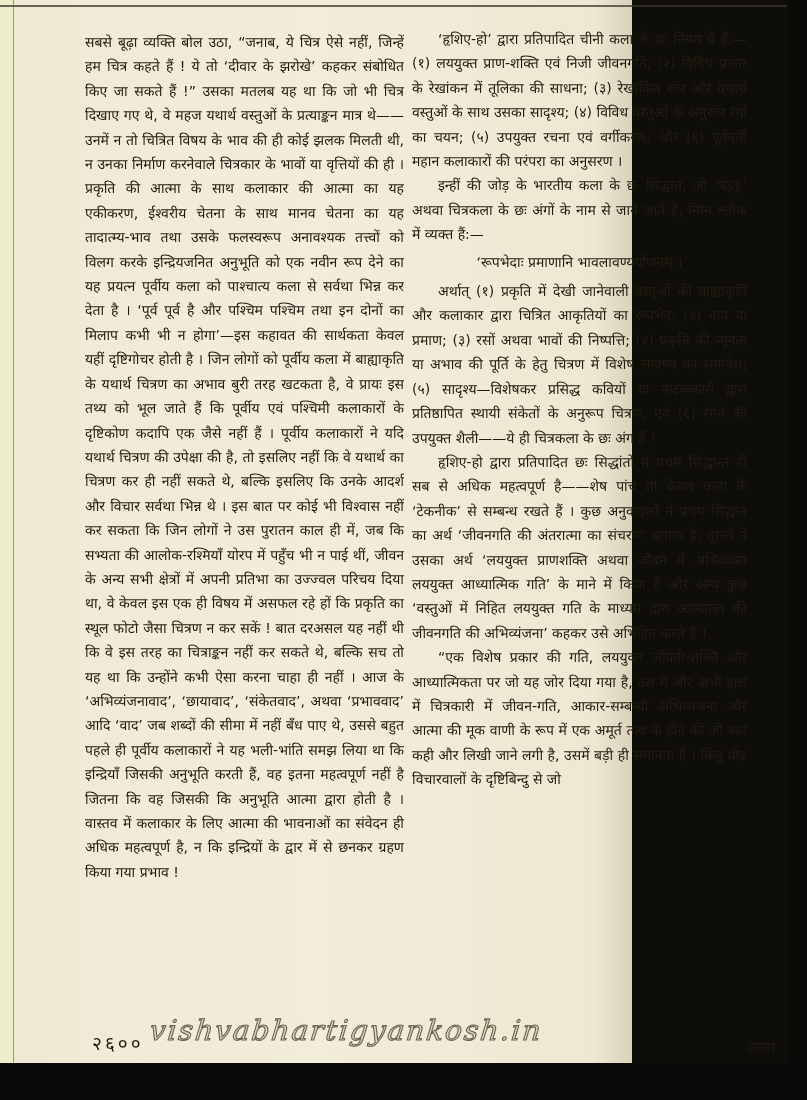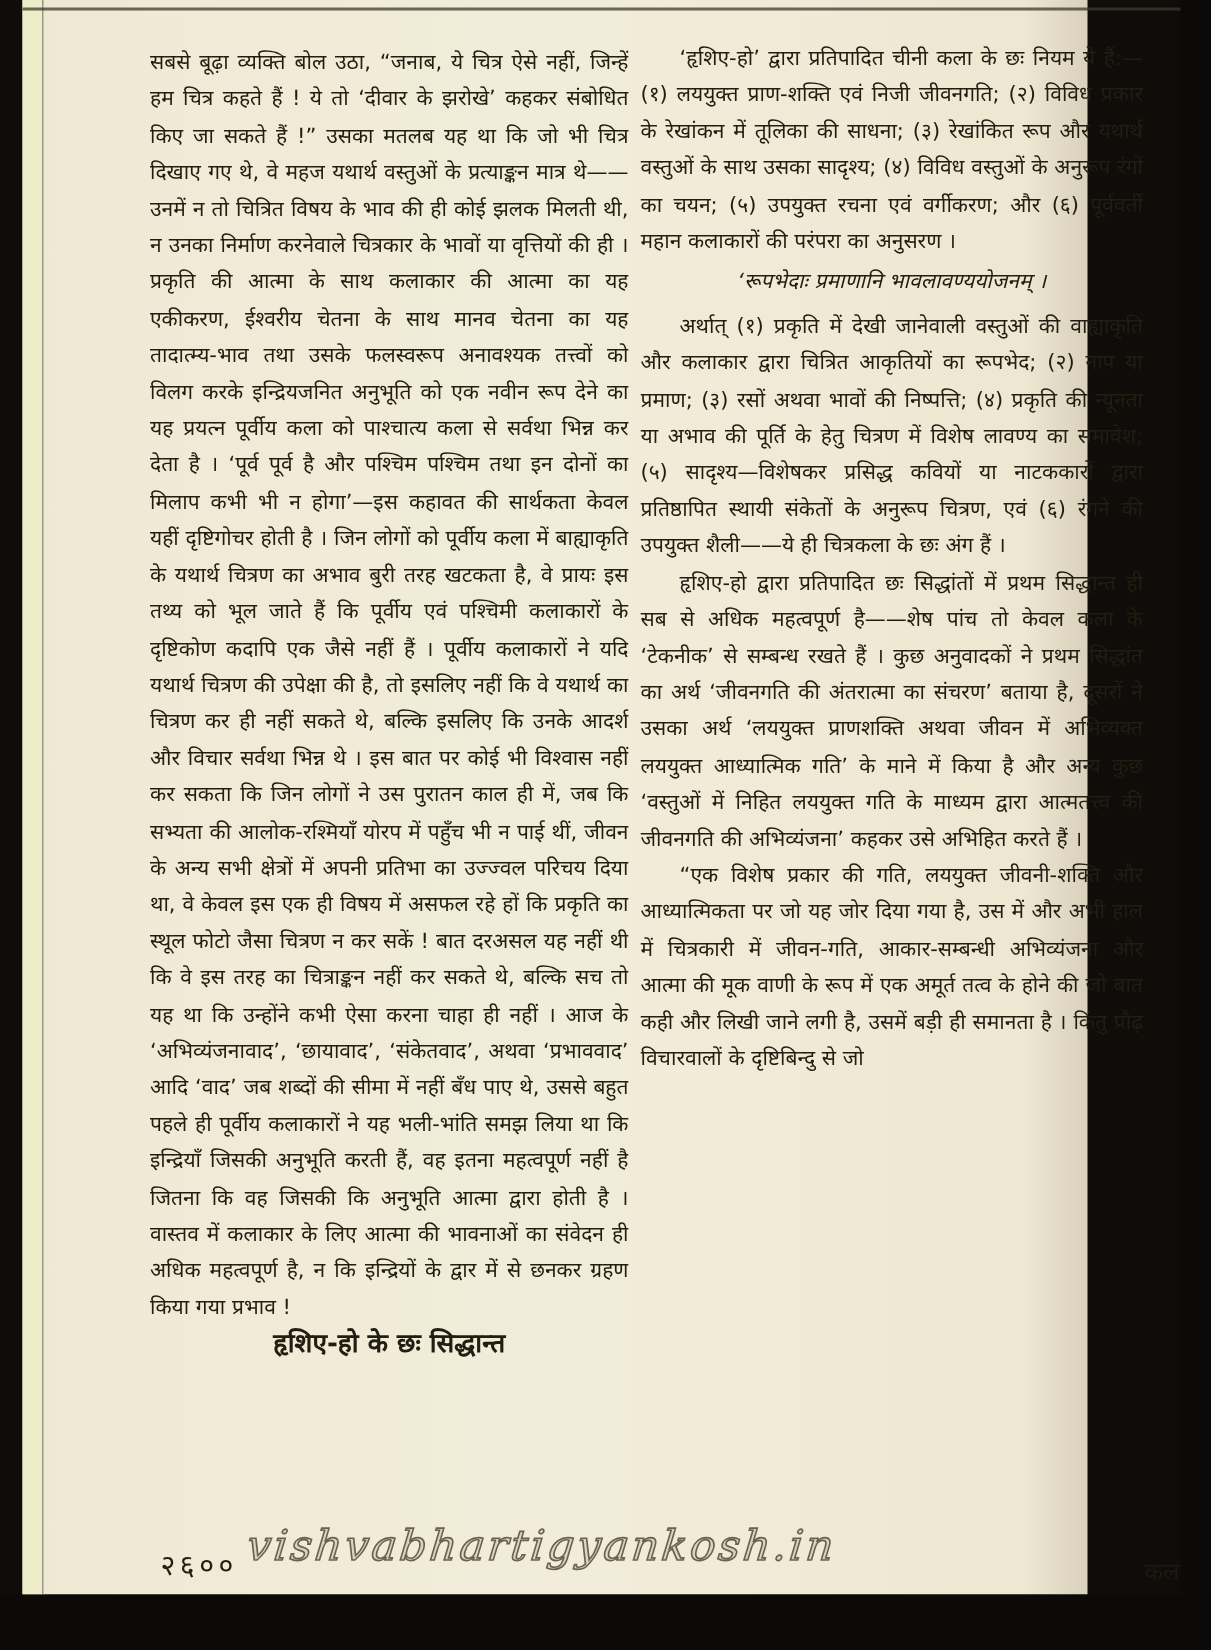--- a/index.html
+++ b/index.html
@@ -2,21 +2,21 @@
 <html><head>
 <meta charset="utf-8">
 <style>
   html, body { margin:0; padding:0; }
   body {
     width:807px; height:1100px; position:relative; overflow:hidden;
     background:#0e0d0a;
     font-family:"DejaVu Sans", sans-serif;
   }
   .page {
-    position:absolute; left:15px; top:0; width:710px; height:1063px;
+    position:absolute; left:0; top:0; width:632px; height:1063px;
     background:linear-gradient(90deg,#efe9d4 0%,#f2edda 50%,#eee7d2 94%,#d9d1bb 100%);
   }
   .left-strip {
     position:absolute; left:0; top:0; width:13px; height:1063px;
     background:#edeec9; border-right:1px solid #9b9784;
   }
   .top-line {
     position:absolute; left:0; top:5px; width:787px; height:2px;
     background:#3c382c; opacity:.75;
   }
@@ -26,21 +26,21 @@
   }
   .col-left  { left:85px;  top:30px; width:319px; height:995px; }
   .col-right { left:412px; top:27px; width:335px; height:1002px; }
   .col p { margin:0; }
   .indent { text-indent:26px; }
   .heading {
     text-align:center; font-weight:bold; font-size:17.5px;
     margin:15px 0 13px; text-indent:0;
   }
   .verse { text-align:center; margin:3px 0 5px; }
-  .verse div { line-height:24.4px;font-style:italic; }
+  .verse div { line-height:24.4px; }
   .page-num {
     position:absolute; left:92px; top:1030px; font-size:19px;
     letter-spacing:3px; color:#241e12;
   }
   .watermark {
     position:absolute; left:150px; top:1014px; font-size:28px;
     font-style:italic; letter-spacing:2px; transform:skewX(-6deg);
     font-family:"DejaVu Serif", serif;
     color:rgba(120,112,90,.18);
     -webkit-text-stroke:1.1px rgba(82,76,58,.85);
@@ -57,25 +57,25 @@
 </style>
 </head>
 <body>
 
 <div class="page">
   <div class="left-strip"></div>
   <div class="top-line"></div>
 
   <div class="col col-left">
     <p>सबसे बूढ़ा व्यक्ति बोल उठा, “जनाब, ये चित्र ऐसे नहीं, जिन्हें हम चित्र कहते हैं ! ये तो ‘दीवार के झरोखे’ कहकर संबोधित किए जा सकते हैं !” उसका मतलब यह था कि जो भी चित्र दिखाए गए थे, वे महज यथार्थ वस्तुओं के प्रत्याङ्कन मात्र थे——उनमें न तो चित्रित विषय के भाव की ही कोई झलक मिलती थी, न उनका निर्माण करनेवाले चित्रकार के भावों या वृत्तियों की ही । प्रकृति की आत्मा के साथ कलाकार की आत्मा का यह एकीकरण, ईश्वरीय चेतना के साथ मानव चेतना का यह तादात्म्य-भाव तथा उसके फलस्वरूप अनावश्यक तत्त्वों को विलग करके इन्द्रियजनित अनुभूति को एक नवीन रूप देने का यह प्रयत्न पूर्वीय कला को पाश्चात्य कला से सर्वथा भिन्न कर देता है । ‘पूर्व पूर्व है और पश्चिम पश्चिम तथा इन दोनों का मिलाप कभी भी न होगा’—इस कहावत की सार्थकता केवल यहीं दृष्टिगोचर होती है । जिन लोगों को पूर्वीय कला में बाह्याकृति के यथार्थ चित्रण का अभाव बुरी तरह खटकता है, वे प्रायः इस तथ्य को भूल जाते हैं कि पूर्वीय एवं पश्चिमी कलाकारों के दृष्टिकोण कदापि एक जैसे नहीं हैं । पूर्वीय कलाकारों ने यदि यथार्थ चित्रण की उपेक्षा की है, तो इसलिए नहीं कि वे यथार्थ का चित्रण कर ही नहीं सकते थे, बल्कि इसलिए कि उनके आदर्श और विचार सर्वथा भिन्न थे । इस बात पर कोई भी विश्वास नहीं कर सकता कि जिन लोगों ने उस पुरातन काल ही में, जब कि सभ्यता की आलोक-रश्मियाँ योरप में पहुँच भी न पाई थीं, जीवन के अन्य सभी क्षेत्रों में अपनी प्रतिभा का उज्ज्वल परिचय दिया था, वे केवल इस एक ही विषय में असफल रहे हों कि प्रकृति का स्थूल फोटो जैसा चित्रण न कर सकें ! बात दरअसल यह नहीं थी कि वे इस तरह का चित्राङ्कन नहीं कर सकते थे, बल्कि सच तो यह था कि उन्होंने कभी ऐसा करना चाहा ही नहीं । आज के ‘अभिव्यंजनावाद’, ‘छायावाद’, ‘संकेतवाद’, अथवा ‘प्रभाववाद’ आदि ‘वाद’ जब शब्दों की सीमा में नहीं बँध पाए थे, उससे बहुत पहले ही पूर्वीय कलाकारों ने यह भली-भांति समझ लिया था कि इन्द्रियाँ जिसकी अनुभूति करती हैं, वह इतना महत्वपूर्ण नहीं है जितना कि वह जिसकी कि अनुभूति आत्मा द्वारा होती है । वास्तव में कलाकार के लिए आत्मा की भावनाओं का संवेदन ही अधिक महत्वपूर्ण है, न कि इन्द्रियों के द्वार में से छनकर ग्रहण किया गया प्रभाव !</p>
-    <p class="heading">हृशिए-हो के छः सिद्धान्त</p>
   </div>
 
   <div class="col col-right">
     <p class="indent">‘हृशिए-हो’ द्वारा प्रतिपादित चीनी कला के छः नियम ये हैं:—(१) लययुक्त प्राण-शक्ति एवं निजी जीवनगति; (२) विविध प्रकार के रेखांकन में तूलिका की साधना; (३) रेखांकित रूप और यथार्थ वस्तुओं के साथ उसका सादृश्य; (४) विविध वस्तुओं के अनुरूप रंगों का चयन; (५) उपयुक्त रचना एवं वर्गीकरण; और (६) पूर्ववर्ती महान कलाकारों की परंपरा का अनुसरण ।</p>
+    <p class="indent">इन्हीं की जोड़ के भारतीय कला के छः सिद्धांत, जो ‘षड़ङ्ग’ अथवा चित्रकला के छः अंगों के नाम से जाने जाते हैं, निम्न श्लोक में व्यक्त हैं:—</p>
     <div class="verse">
       <div>‘रूपभेदाः प्रमाणानि भावलावण्ययोजनम् ।</div>
     </div>
     <p class="indent">अर्थात् (१) प्रकृति में देखी जानेवाली वस्तुओं की वाह्याकृति और कलाकार द्वारा चित्रित आकृतियों का रूपभेद; (२) नाप या प्रमाण; (३) रसों अथवा भावों की निष्पत्ति; (४) प्रकृति की न्यूनता या अभाव की पूर्ति के हेतु चित्रण में विशेष लावण्य का समावेश; (५) सादृश्य—विशेषकर प्रसिद्ध कवियों या नाटककारों द्वारा प्रतिष्ठापित स्थायी संकेतों के अनुरूप चित्रण, एवं (६) रंगने की उपयुक्त शैली——ये ही चित्रकला के छः अंग हैं ।</p>
     <p class="indent">हृशिए-हो द्वारा प्रतिपादित छः सिद्धांतों में प्रथम सिद्धान्त ही सब से अधिक महत्वपूर्ण है——शेष पांच तो केवल कला के ‘टेकनीक’ से सम्बन्ध रखते हैं । कुछ अनुवादकों ने प्रथम सिद्धांत का अर्थ ‘जीवनगति की अंतरात्मा का संचरण’ बताया है, दूसरों ने उसका अर्थ ‘लययुक्त प्राणशक्ति अथवा जीवन में अभिव्यक्त लययुक्त आध्यात्मिक गति’ के माने में किया है और अन्य कुछ ‘वस्तुओं में निहित लययुक्त गति के माध्यम द्वारा आत्मतत्त्व की जीवनगति की अभिव्यंजना’ कहकर उसे अभिहित करते हैं ।</p>
     <p class="indent">“एक विशेष प्रकार की गति, लययुक्त जीवनी-शक्ति और आध्यात्मिकता पर जो यह जोर दिया गया है, उस में और अभी हाल में चित्रकारी में जीवन-गति, आकार-सम्बन्धी अभिव्यंजना और आत्मा की मूक वाणी के रूप में एक अमूर्त तत्व के होने की जो बात कही और लिखी जाने लगी है, उसमें बड़ी ही समानता है । किंतु प्रौढ़ विचारवालों के दृष्टिबिन्दु से जो</p>
   </div>
 
   <div class="page-num">२६००</div>
   <div class="watermark">vishvabhartigyankosh.in</div>

